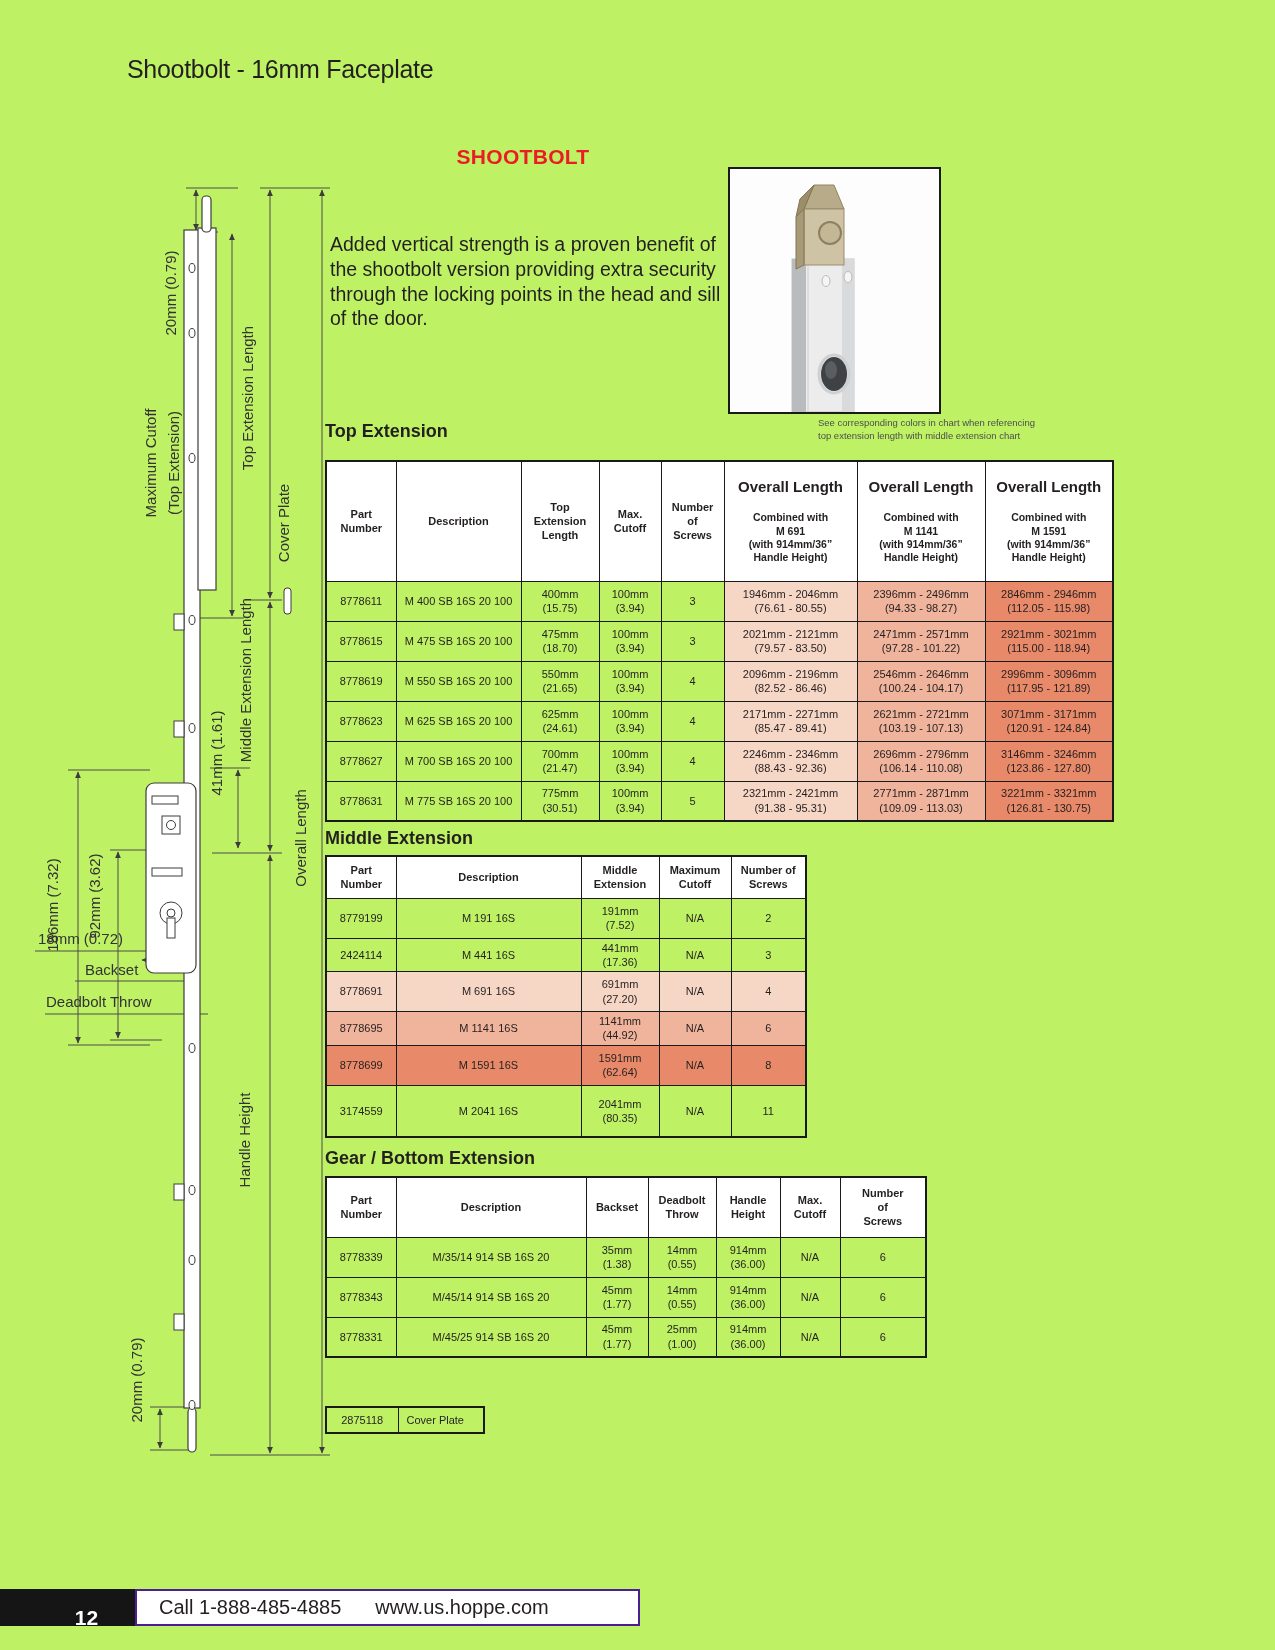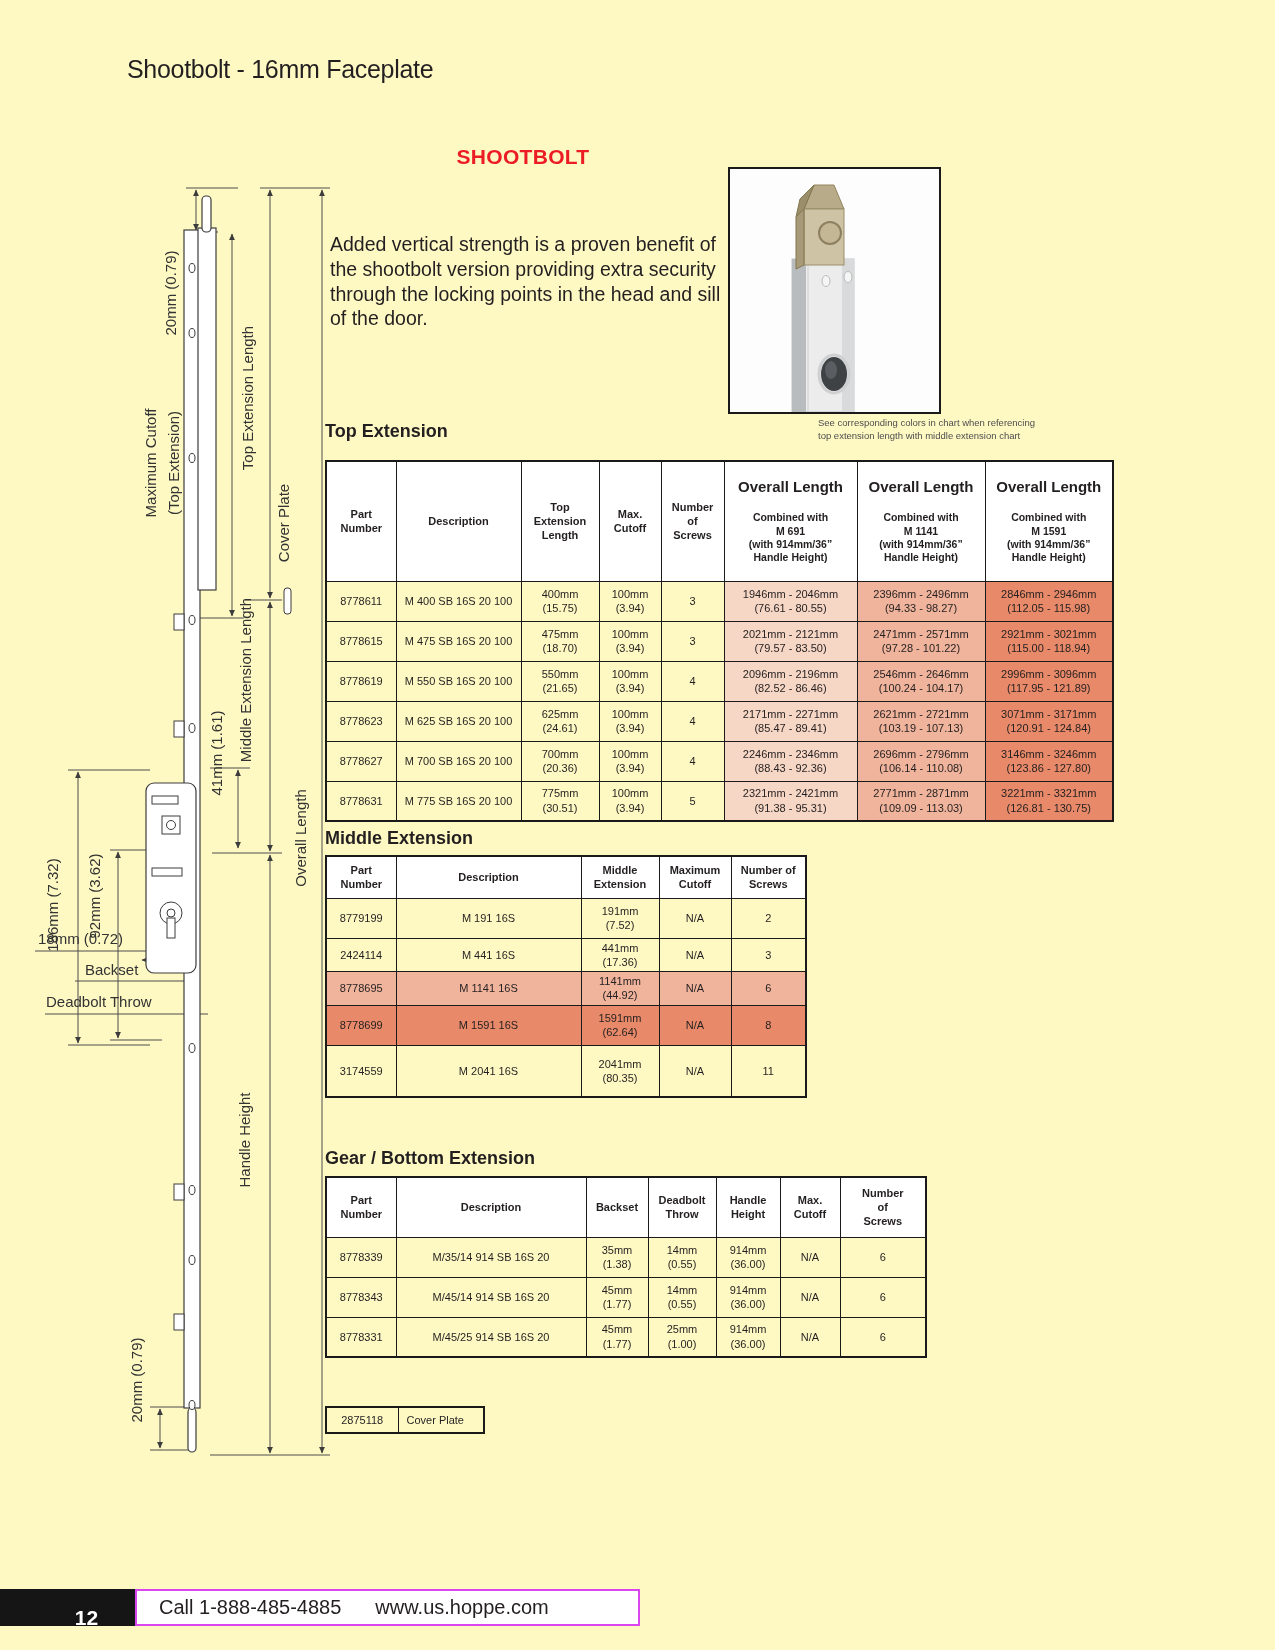--- a/index.html
+++ b/index.html
@@ -1,16 +1,16 @@
 <!DOCTYPE html>
 <html style="--c-accent_red: #ec1c24; --c-m691: #f6d6c4; --c-m1141: #f0b49c; --c-m1591: #e88a69;"><head>
 <meta charset="utf-8">
 <style>
   html,body{margin:0;padding:0;background:#e8e8e8;}
-  #page{position:relative;width:1275px;height:1650px;background:#fef9c3;
+  #page{position:relative;width:1275px;height:1650px;background:#bef264;
         font-family:"Liberation Sans",sans-serif;color:#231f20;overflow:hidden;}
   .abs{position:absolute;}
   .page-title{font-size:25px;letter-spacing:-0.3px;color:#231f20;}
   .red-head{font-size:21px;font-weight:bold;color:#ec1c24;letter-spacing:0.3px;text-align:center;}
   .intro{font-size:19.5px;line-height:1.27;color:#231f20;}
   .photo-box{border:2px solid #1a1a1a;background:#fff;}
   .photo-note{font-size:9.5px;line-height:1.35;color:#4d4d4f;text-align:left;white-space:pre-line;}
   .sec-head{font-size:18px;font-weight:bold;color:#231f20;}
   table.tbl{border-collapse:collapse;border:2px solid #1a1a1a;table-layout:fixed;}
   table.tbl th,table.tbl td{border:1px solid #1a1a1a;text-align:center;vertical-align:middle;
@@ -20,21 +20,21 @@
   .oh-sub{font-size:10.5px;font-weight:bold;line-height:1.25;}
   td.bg-m691{background:var(--c-m691);}
   td.bg-m1141{background:var(--c-m1141);}
   td.bg-m1591{background:var(--c-m1591);}
   tr.row-light td{background:var(--c-m691);}
   tr.row-medium td{background:var(--c-m1141);}
   tr.row-dark td{background:var(--c-m1591);}
   .mini-tbl td{font-size:11px;}
   .footer-bar{background:#151515;}
   .footer-num{color:#ffffff;font-size:21px;font-weight:bold;text-align:center;line-height:37px;}
-  .footer-box{background:#ffffff;border:2px solid #d946ef;box-sizing:border-box;
+  .footer-box{background:#ffffff;border:2px solid #4c1d95;box-sizing:border-box;
       font-size:20px;line-height:33px;padding-left:22px;color:#231f20;}
   .footer-box span{margin-right:34px;}
   svg text{font-family:"Liberation Sans",sans-serif;font-size:15px;fill:#333333;}
   svg .dim{stroke:#4d4d4d;stroke-width:1;fill:none;}
   svg .hw{stroke:#3c3c3c;stroke-width:1.2;fill:#ffffff;}
   svg .hwd{stroke:#3c3c3c;stroke-width:1;fill:#ffffff;}
 </style>
 </head>
 <body>
 
@@ -289,21 +289,21 @@
 (85.47 - 89.41)</td>
         <td class="bg-m1141">2621mm - 2721mm
 (103.19 - 107.13)</td>
         <td class="bg-m1591">3071mm - 3171mm
 (120.91 - 124.84)</td>
       </tr>
       <tr style="height:40px">
         <td>8778627</td>
         <td>M 700 SB 16S 20 100</td>
         <td>700mm
-(20.36)</td>
+(21.47)</td>
         <td>100mm
 (3.94)</td>
         <td>4</td>
         <td class="bg-m691">2246mm - 2346mm
 (88.43 - 92.36)</td>
         <td class="bg-m1141">2696mm - 2796mm
 (106.14 - 110.08)</td>
         <td class="bg-m1591">3146mm - 3246mm
 (123.86 - 127.80)</td>
       </tr>
@@ -357,20 +357,28 @@
         <td>N/A</td>
         <td>2</td>
       </tr>
       <tr style="height:29px">
         <td>2424114</td>
         <td>M 441 16S</td>
         <td>441mm
 (17.36)</td>
         <td>N/A</td>
         <td>3</td>
+      </tr>
+      <tr style="height:40px" class="row-light">
+        <td>8778691</td>
+        <td>M 691 16S</td>
+        <td>691mm
+(27.20)</td>
+        <td>N/A</td>
+        <td>4</td>
       </tr>
       <tr style="height:23px" class="row-medium">
         <td>8778695</td>
         <td>M 1141 16S</td>
         <td>1141mm
 (44.92)</td>
         <td>N/A</td>
         <td>6</td>
       </tr>
       <tr style="height:40px" class="row-dark">

